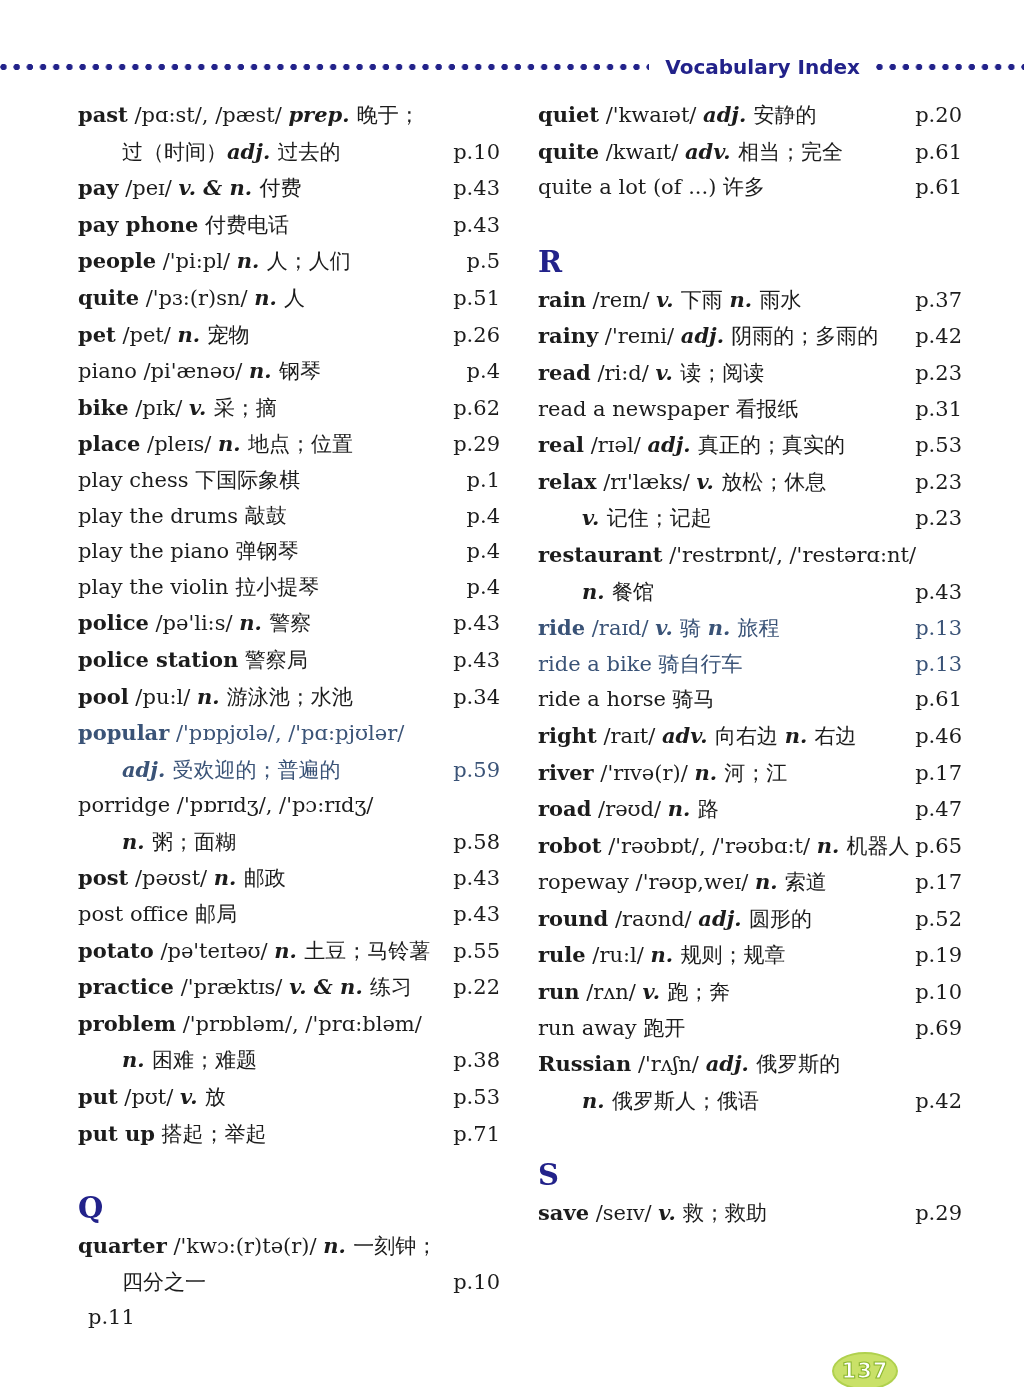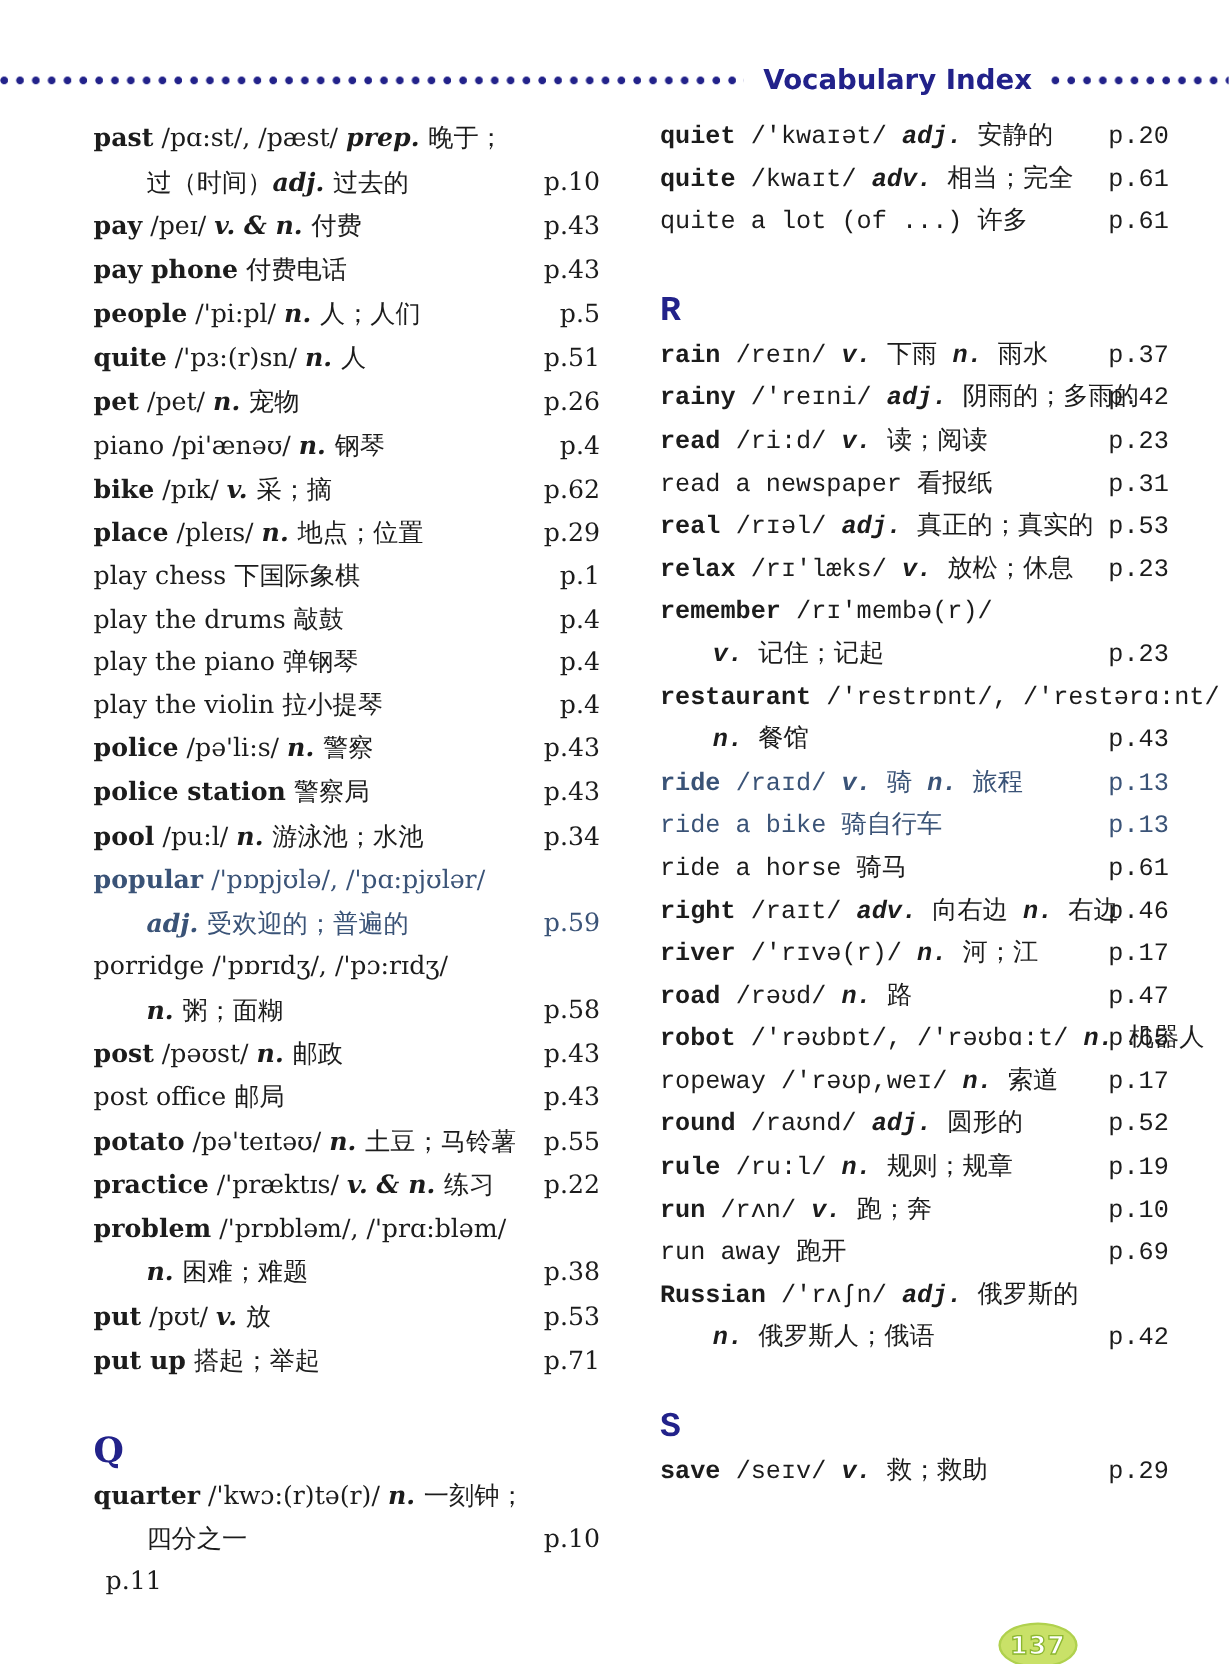--- a/index.html
+++ b/index.html
@@ -21,44 +21,44 @@
     height: 8px;
     background-image: radial-gradient(circle at 3.5px 4px, var(--accent, #22228a) 2.9px, transparent 3.5px);
     background-size: 13.2px 8px;
     background-repeat: repeat-x;
   }
   .dots-left  { flex: 1 1 auto; }
   .dots-right { width: 148px; }
   .header-title {
     font-family: "DejaVu Sans", sans-serif;
     font-weight: 700;
-    font-size: 23px;
+    font-size: 20px;
     color: var(--accent, #22228a);
     margin: 0 16px;
     white-space: nowrap;
   }
 
   
   .col {
     position: absolute; top: 97px;
   }
   .col-left  { left: 78px;  width: 422px; }
-  .col-right { left: 550px; width: 424px; font-family: Liberation Mono, monospace; }
+  .col-right { left: 538px; width: 424px; }
 
   .row {
     display: flex;
     justify-content: space-between;
     align-items: baseline;
     line-height: 35.6px;
     font-size: 21px;
     white-space: nowrap;
   }
   .row .txt { min-width: 0; }
   .row .page { margin-left: 10px; }
-  .row.indent { padding-left: 44px; align-items: center; }
+  .row.indent { padding-left: 44px; }
   .row.tint { color: var(--tint, #3a5377); }
 
   .seg-b { font-weight: 700; }
   .seg-r { font-weight: 400; }
   .seg-i { font-style: italic; font-weight: 600; }
 
   .section-letter {
     margin-top: 36px;
     line-height: 40px;
     font-size: 29px;
@@ -251,23 +251,20 @@
       <span class="page">p.31</span>
     </div>
     <div class="row">
       <span class="txt"><span class="seg-b">real</span><span class="seg-r"> /rɪəl/ </span><span class="seg-i">adj. </span><span class="seg-r">真正的；真实的</span></span>
       <span class="page">p.53</span>
     </div>
     <div class="row">
       <span class="txt"><span class="seg-b">relax</span><span class="seg-r"> /rɪ'læks/ </span><span class="seg-i">v. </span><span class="seg-r">放松；休息</span></span>
       <span class="page">p.23</span>
     </div>
-    <div class="row">
-      <span class="txt"><span class="seg-b">remember</span><span class="seg-r"> /rɪ'membə(r)/</span></span>
-    </div>
     <div class="row indent">
       <span class="txt"><span class="seg-i">v. </span><span class="seg-r">记住；记起</span></span>
       <span class="page">p.23</span>
     </div>
     <div class="row">
       <span class="txt"><span class="seg-b">restaurant</span><span class="seg-r"> /'restrɒnt/, /'restərɑ:nt/</span></span>
     </div>
     <div class="row indent">
       <span class="txt"><span class="seg-i">n. </span><span class="seg-r">餐馆</span></span>
       <span class="page">p.43</span>

